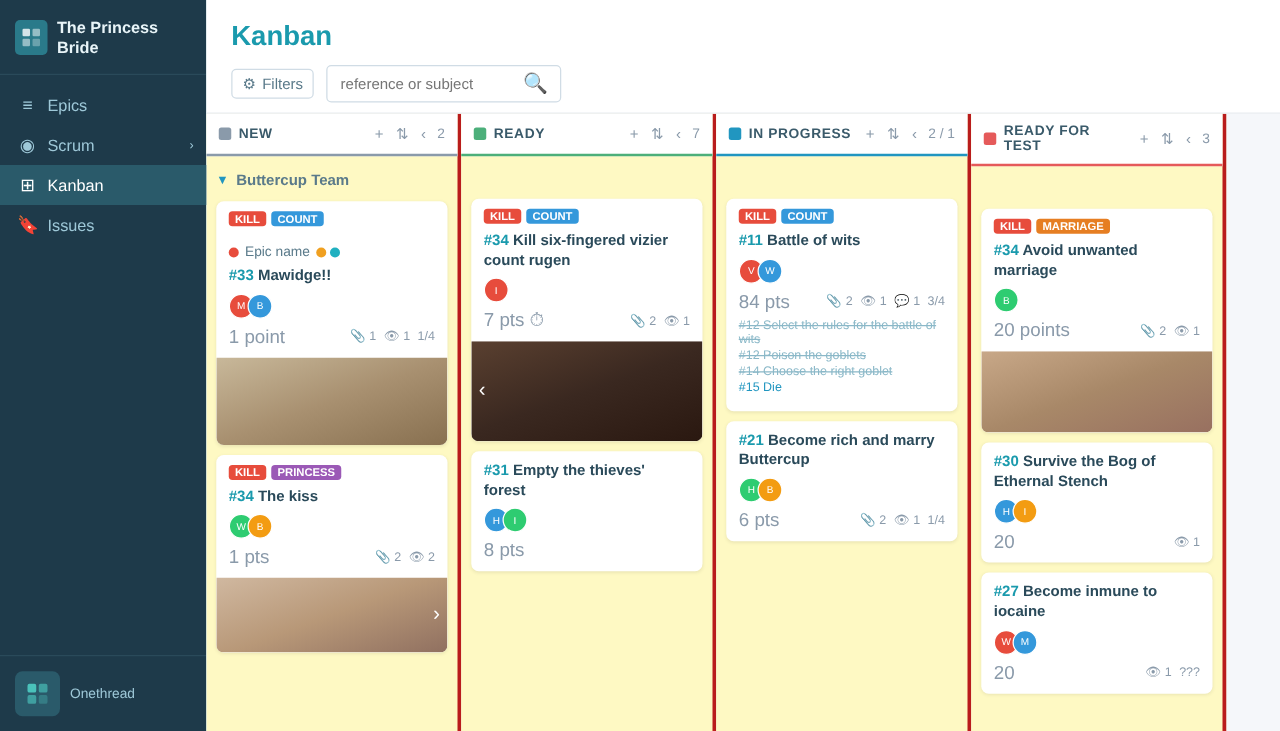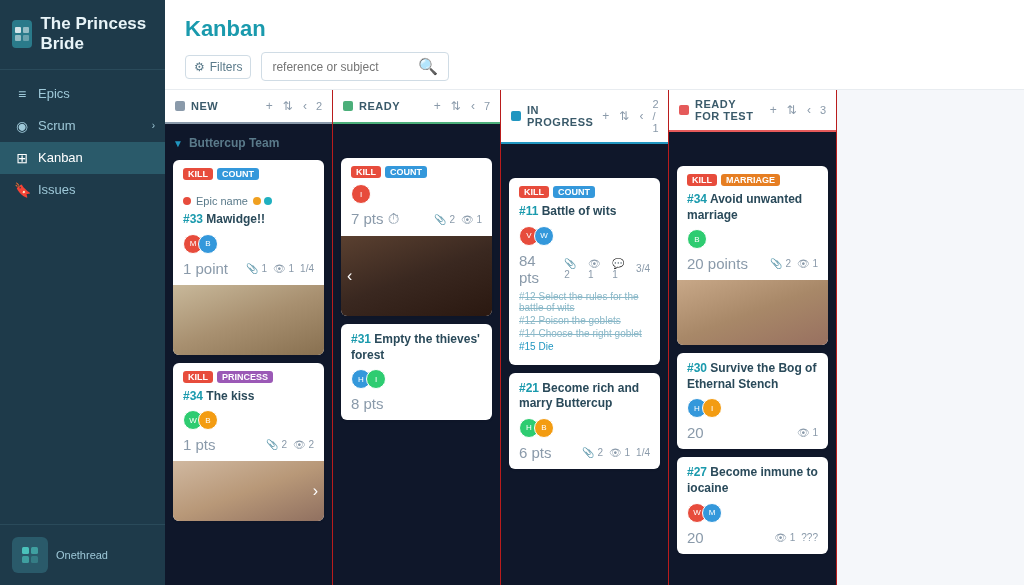--- a/index.html
+++ b/index.html
@@ -2,41 +2,41 @@
 <html><head>
   <meta charset="utf-8">
   <style>
     * { box-sizing: border-box; margin: 0; padding: 0; }
     body { font-family: -apple-system, BlinkMacSystemFont, 'Segoe UI', sans-serif; display: flex; height: 585px; width: 1024px; overflow: hidden; background: #1a6b7c; }
 
     
     .sidebar { width: 165px; background: #1e3a4a; color: #cde8f0; display: flex; flex-direction: column; flex-shrink: 0; }
     .sidebar-header { padding: 14px 12px; display: flex; align-items: center; gap: 8px; border-bottom: 1px solid #2a4a5a; }
     .sidebar-logo { width: 28px; height: 28px; background: #2a7a8a; border-radius: 4px; display: flex; align-items: center; justify-content: center; font-size: 14px; color: white; }
-    .sidebar-title { font-size: 17px; font-weight: 600; color: #e8f4f8; line-height: 1.2; }
+    .sidebar-title { font-size: 13px; font-weight: 600; color: #e8f4f8; line-height: 1.2; }
     .sidebar-nav { flex: 1; padding: 8px 0; }
     .sidebar-item { display: flex; align-items: center; gap: 8px; padding: 8px 14px; font-size: 13px; color: #9ec8d8; cursor: pointer; position: relative; }
     .sidebar-item.active { background: #2a5a6a; color: #ffffff; }
     .sidebar-item .icon { font-size: 14px; width: 16px; text-align: center; }
     .sidebar-item .chevron { position: absolute; right: 10px; font-size: 10px; }
     .sidebar-bottom { padding: 12px; border-top: 1px solid #2a4a5a; display: flex; align-items: center; gap: 8px; }
     .sidebar-bottom-icon { width: 36px; height: 36px; background: #2a5a6a; border-radius: 6px; display: flex; align-items: center; justify-content: center; }
     .sidebar-bottom-label { font-size: 11px; color: #9ec8d8; }
 
     
     .main { flex: 1; background: #f5f7fa; display: flex; flex-direction: column; overflow: hidden; }
 
     
     .page-header { padding: 16px 20px 8px; background: white; border-bottom: 1px solid #e8ecf0; }
     .page-title { font-size: 22px; font-weight: 700; color: #1a9aad; margin-bottom: 10px; }
     .toolbar { display: flex; align-items: center; gap: 10px; }
     .filters-btn { display: flex; align-items: center; gap: 5px; font-size: 12px; color: #5a7a8a; cursor: pointer; padding: 4px 8px; border: 1px solid #d0dce5; border-radius: 4px; background: white; }
     .search-box { display: flex; align-items: center; gap: 6px; border: 1px solid #d0dce5; border-radius: 4px; padding: 4px 10px; background: white; }
     .search-box input { border: none; outline: none; font-size: 12px; color: #8a9aaa; width: 140px; }
-    .column { width: 168px; flex-shrink: 0; display: flex; flex-direction: column; border-right: 1px solid #b91c1c; background: #0f172a; }
+    .column { width: 204px; flex-shrink: 0; display: flex; flex-direction: column; border-right: 3px solid #b91c1c; background: #fef9c3; }
     .column-header { display: flex; align-items: center; gap: 6px; padding: 8px 10px; background: white; border-bottom: 2px solid #e0e8ee; position: relative; }
     .column-header.new-col { border-bottom-color: #8a9aaa; }
     .column-header.ready-col { border-bottom-color: #4caf7a; }
     .column-header.inprogress-col { border-bottom-color: #2196c0; }
     .column-header.readytest-col { border-bottom-color: #e55a5a; }
     .col-indicator { width: 10px; height: 10px; border-radius: 2px; flex-shrink: 0; }
     .col-indicator.gray { background: #8a9aaa; }
     .col-indicator.green { background: #4caf7a; }
     .col-indicator.blue { background: #2196c0; }
     .col-indicator.red { background: #e55a5a; }
@@ -264,20 +264,23 @@
         </div>
         <div class="col-scroll">
           <div style="height: 26px;"></div>
 
           <div class="card">
             <div class="card-body">
               <div class="card-tags">
                 <span class="tag tag-kill">kill</span>
                 <span class="tag tag-count">count</span>
               </div>
+              <div class="card-title">
+                <a href="#">#34</a> Kill six-fingered vizier count rugen
+              </div>
               <div class="card-avatars">
                 <div class="avatar a1">I</div>
               </div>
               <div class="card-meta">
                 <span class="pts">7 pts ⏱</span>
                 <div class="card-meta-icons">
                   <span>📎 2</span>
                   <span>👁 1</span>
                 </div>
               </div>

